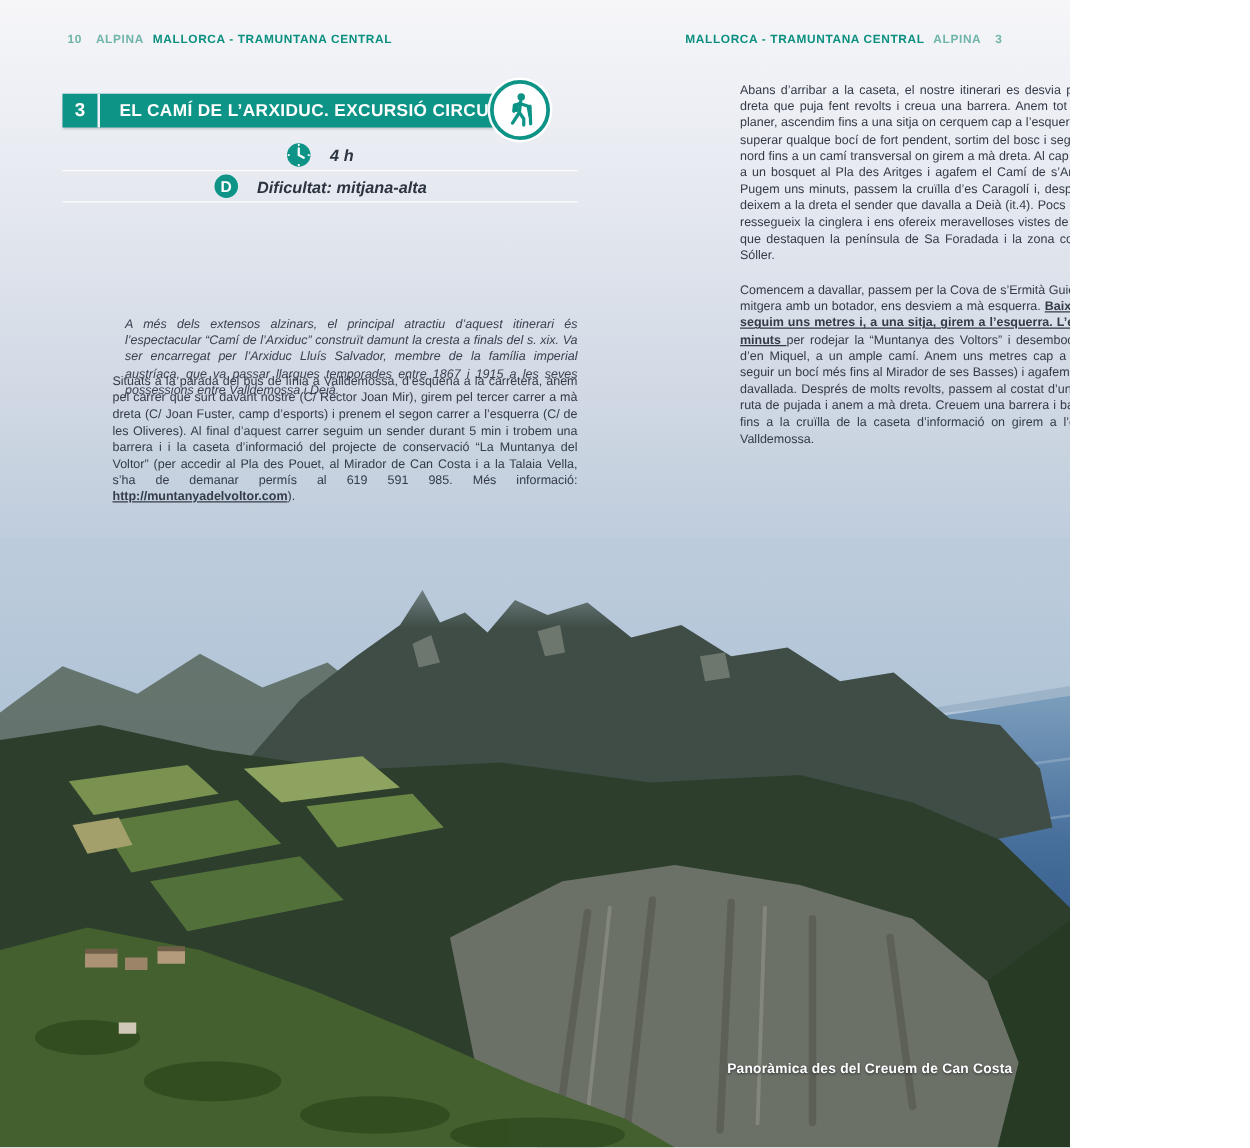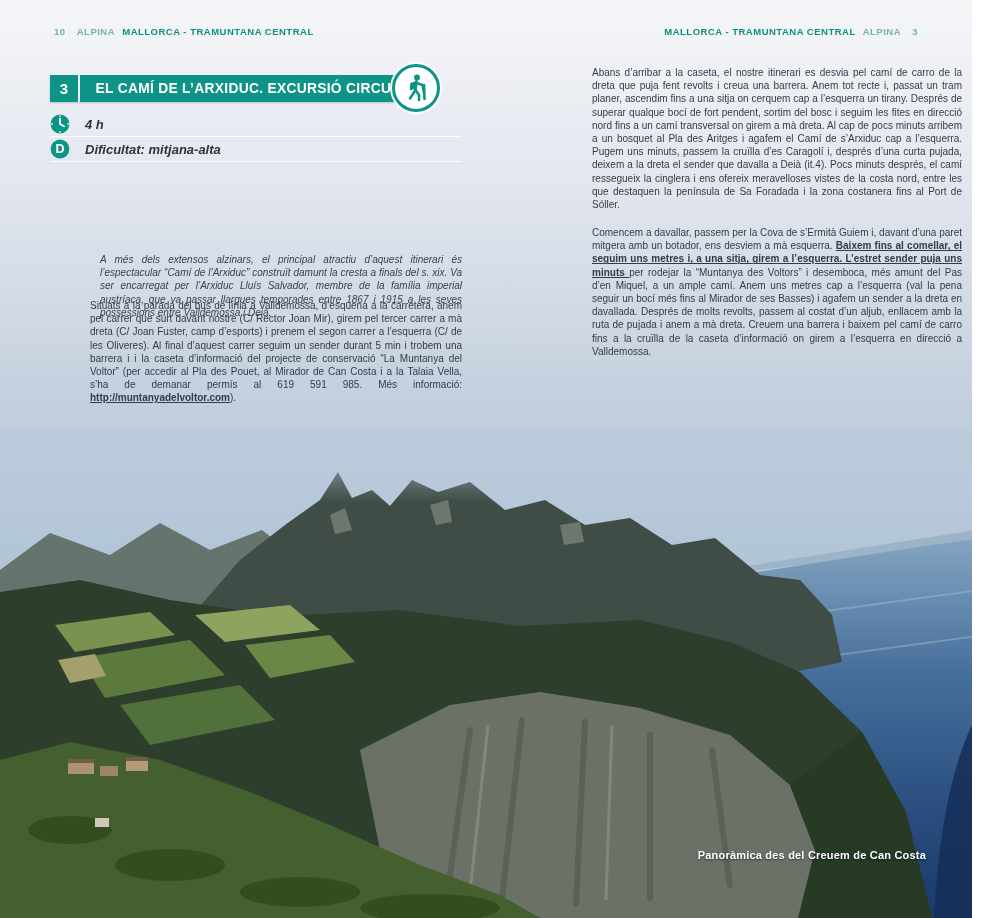--- a/index.html
+++ b/index.html
@@ -1,19 +1,19 @@
 <!DOCTYPE html>
 <html><head>
 <meta charset="utf-8">
 <style>
   * { margin:0; padding:0; box-sizing:border-box; }
   html,body { width:1000px; height:918px; }
   body { font-family:"Liberation Sans", sans-serif; }
   .page {
-    position:relative; width:972px; height:918px; overflow:hidden;
+    position:relative; width:856px; height:918px; overflow:hidden;
     background:linear-gradient(180deg,#f6f6f9 0%,#eef0f5 8%,#e2e6ee 20%,
       #d2dae5 33%,#c4d0de 43%,#bfcddd 47%,#bccbdc 100%);
   }
 
   
   .runhead {
     position:absolute; top:26px; left:50px; right:50px;
     display:flex; justify-content:space-between;
     font-size:9.5px; letter-spacing:.5px; font-weight:bold;
   }
@@ -41,20 +41,21 @@
     border-radius:50%; background:#fff; border:3px solid #0e9486;
     box-shadow:0 0 0 2px rgba(255,255,255,.95);
     display:flex; align-items:center; justify-content:center;
   }
 
   
   .stats { position:absolute; left:50px; top:112px; width:412px; }
   .stat-row {
     display:flex; align-items:center; height:25px;
     border-bottom:1.5px solid rgba(255,255,255,.9);
+    justify-content:center;
   }
   .stat-icon { width:20px; height:20px; flex:0 0 20px; }
   .stat-label {
     margin-left:15px; font-weight:bold; font-style:italic;
     font-size:13px; color:#2c3440;
   }
 
   
   .col { position:absolute; color:#343b47; font-size:10px;
          line-height:1.32; text-align:justify; }

